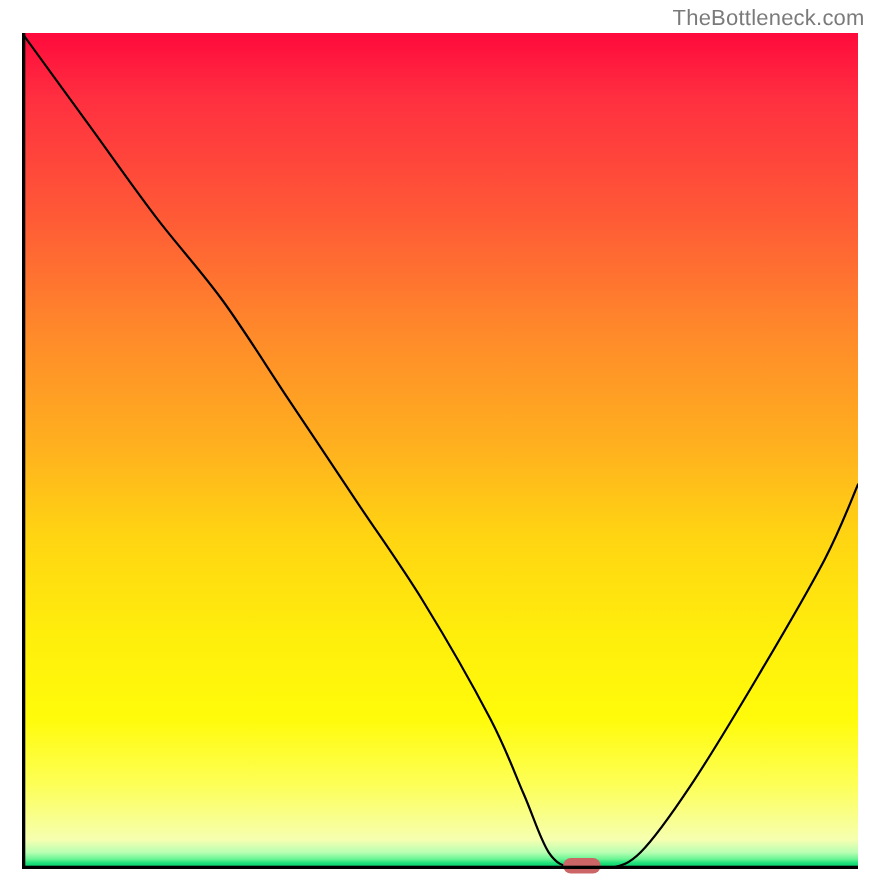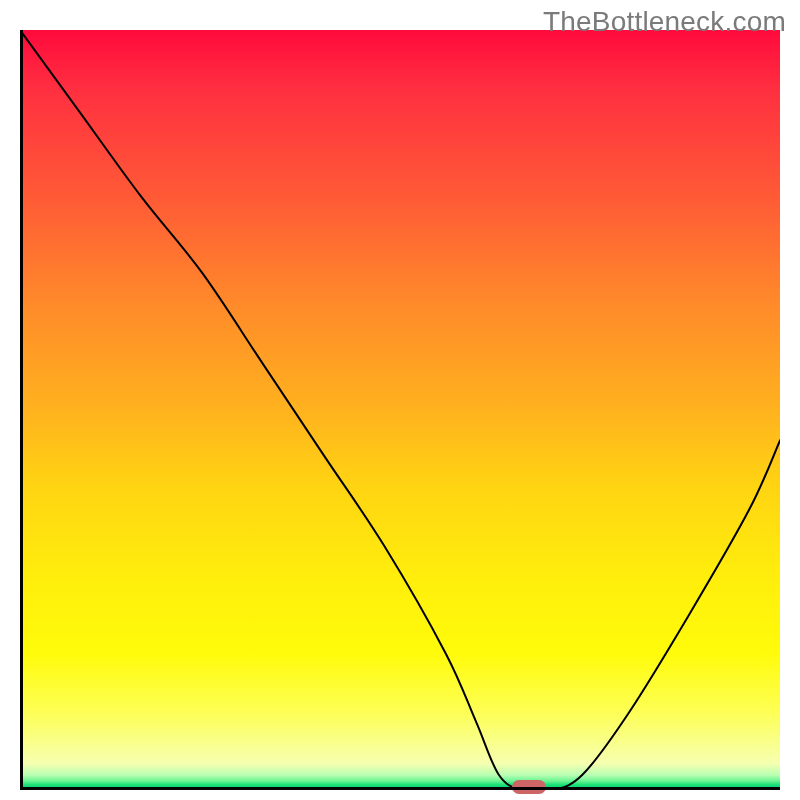--- a/index.html
+++ b/index.html
@@ -12,21 +12,21 @@
   }
   .chart-container {
     position: relative;
     width: 800px;
     height: 800px;
   }
   .watermark {
     position: absolute;
     top: 6px;
     right: 14px;
-    font-size: 28px;
+    font-size: 20px;
     font-weight: 500;
     color: #7a7a7a;
     letter-spacing: 0.2px;
     z-index: 10;
   }
   .plot-area {
     position: absolute;
     left: 20px;
     top: 30px;
     width: 760px;

